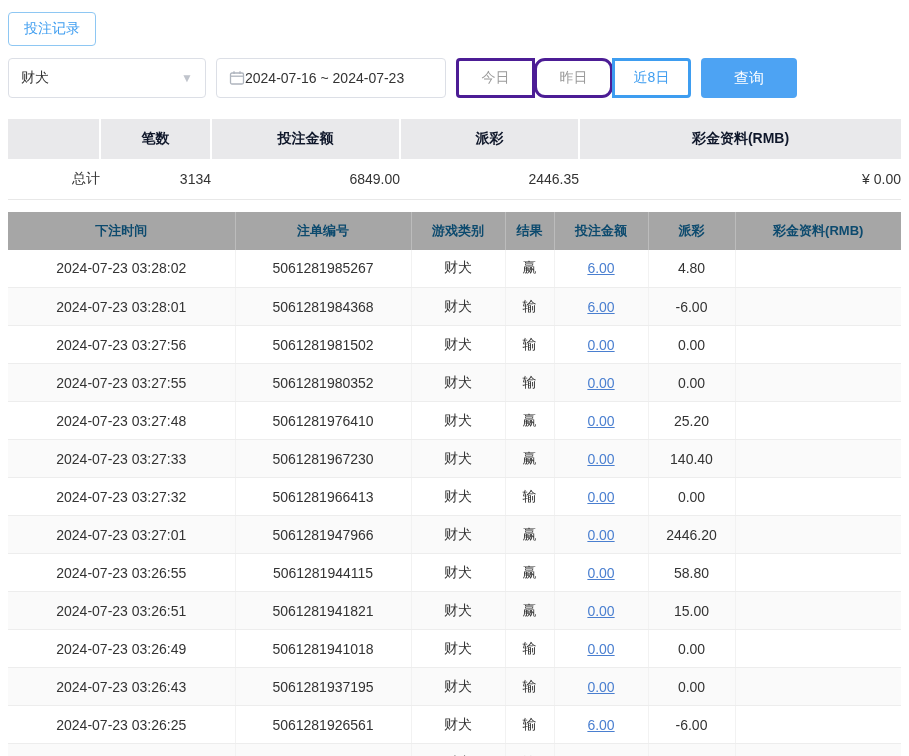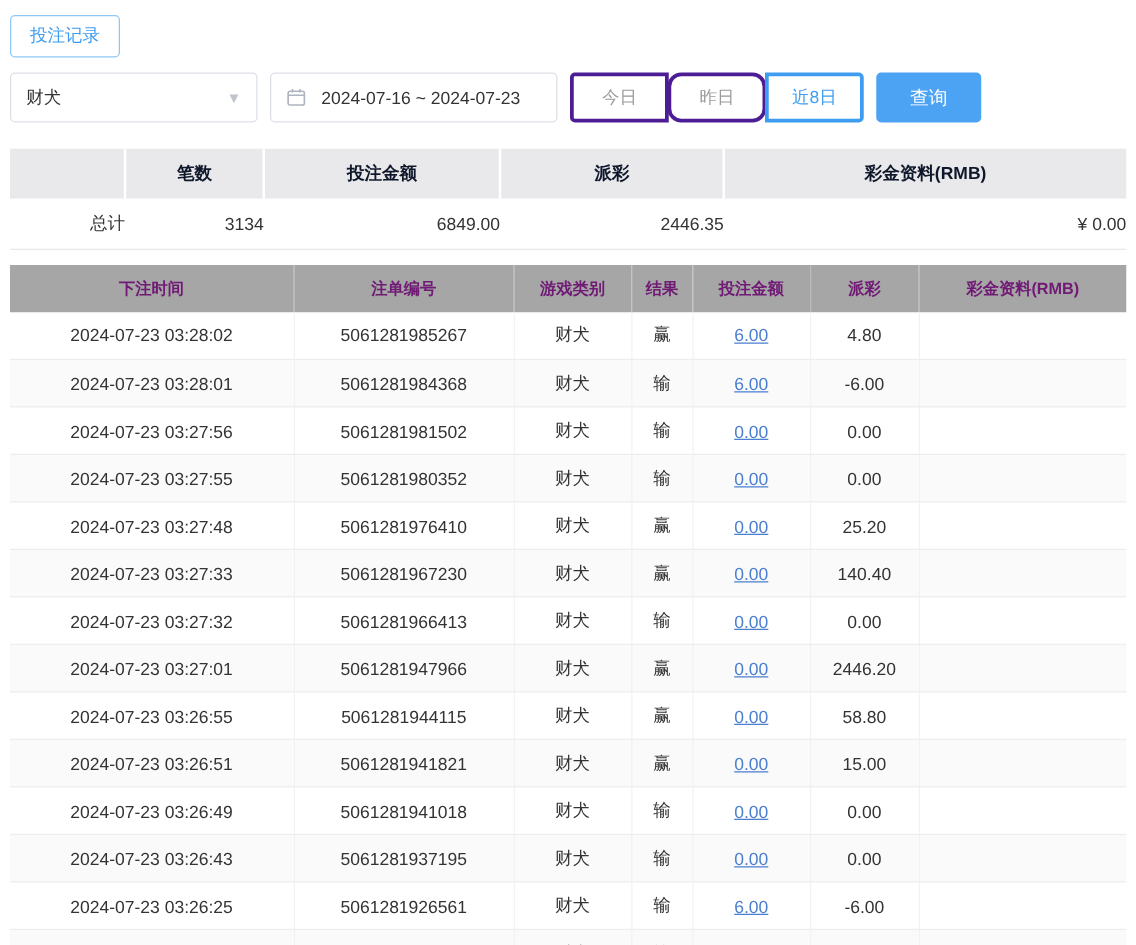--- a/index.html
+++ b/index.html
@@ -27,58 +27,58 @@
   
   .filter-bar { display: flex; margin-top: 12px; align-items: center; }
   .select {
     width: 198px; height: 40px; border: 1px solid #dcdfe6; border-radius: 4px;
     display: flex; align-items: center; justify-content: space-between;
     padding: 0 12px; font-size: 14px; color: #333; cursor: pointer; background: #fff;
   }
   .select .chevron { color: #c0c4cc; font-size: 12px; }
   .date-picker {
     width: 230px; height: 40px; border: 1px solid #dcdfe6; border-radius: 4px;
-    display: flex; align-items: center; gap: 12px; padding: 0 12px;
+    display: flex; align-items: center; gap: 0; padding: 0 12px;
     font-size: 14px; color: #333; margin-left: 10px; cursor: pointer; background: #fff;
   }
   .btn-group { display: flex; margin-left: 10px; }
   .btn-group button {
     width: 79px; height: 40px; background: #fff; border: 3px solid #4c1d95;
     color: #9b9b9b; font-size: 14px; cursor: pointer; font-family: inherit;
   }
   .btn-group button + button { margin-left: -1px; border-radius: 11px; }
   .btn-group button:first-child { border-radius: 4px 0 0 4px; }
   .btn-group button:last-child { border-radius: 0 4px 4px 0; }
   .btn-group button.active {
     color: var(--accent, #3e9df0); border-color: var(--accent, #3e9df0);
     position: relative; z-index: 1;
   }
   .search-btn {
-    margin-left: 10px; width: 84px; height: 40px; border: none; border-radius: 4px;
+    margin-left: 10px; width: 96px; height: 40px; border: none; border-radius: 4px;
     background: var(--accent-button, #4da3f3); color: #fff; font-size: 15px;
     cursor: pointer; font-family: inherit;
   }
 
   
   table { border-collapse: collapse; width: 893px; table-layout: fixed; }
   .summary-table { margin-top: 21px; }
   .summary-table th {
     background: var(--summary-header-bg, #e9e9eb); height: 40px;
     font-size: 14px; font-weight: bold; color: #0f172a; text-align: center;
   }
   .summary-table th + th { border-left: 2px solid #fff; }
   .summary-table td {
     height: 40px; font-size: 14px; text-align: right;
     border-bottom: 1px solid #e8e8e8; background: #fff;
   }
 
   
   .records-table { margin-top: 12px; }
   .records-table th {
-    background: var(--table-header-bg, #a6a6a6); color: #701a75;
+    background: var(--table-header-bg, #a6a6a6); color: #0c4a6e;
     height: 38px; font-size: 13px; font-weight: bold; text-align: center;
     border-right: 1px solid rgba(255,255,255,0.25);
   }
   .records-table th:last-child { border-right: none; }
   .records-table td {
     height: 38px; font-size: 14px; text-align: center; color: #333;
     border-bottom: 1px solid #ededed; border-right: 1px solid #f2f2f2;
     background: #fff;
   }
   .records-table td:last-child { border-right: none; }

